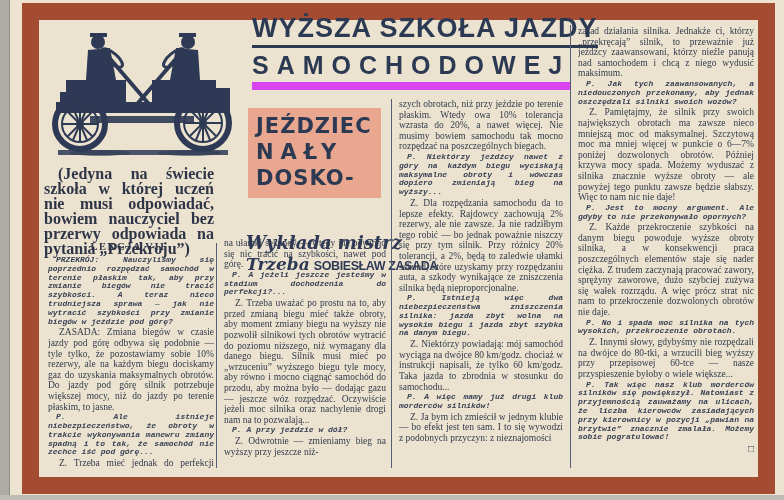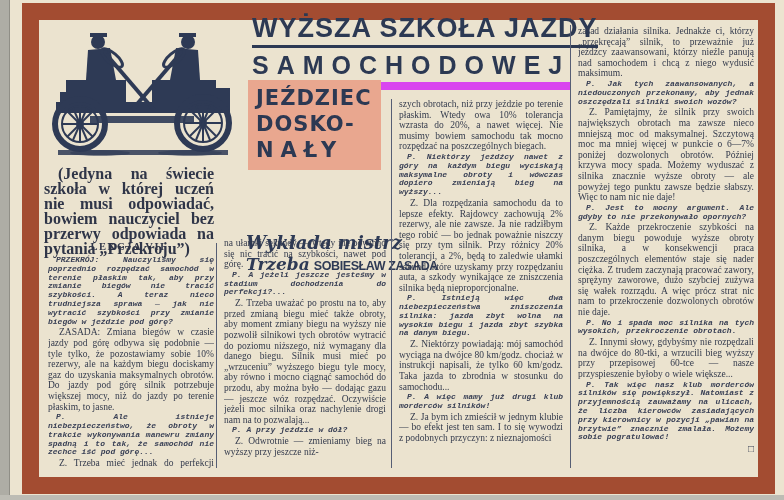--- a/index.html
+++ b/index.html
@@ -9,21 +9,21 @@
   .edge-bottom{position:absolute;left:0;top:495px;width:784px;height:5px;background:#bdbcb4;}
   .paper{position:absolute;left:10px;top:0;width:774px;height:496px;background:#ece4d0;}
   .frame{position:absolute;left:22px;top:3px;width:753px;height:491px;border:17px solid #a34c31;box-sizing:border-box;background:#ebe3cf;}
 
   .illustration{position:absolute;left:40px;top:22px;width:206px;height:146px;}
 
   .title{position:absolute;left:252px;top:13px;width:312px;color:#2c3953;}
   .title-l1{font-family:"Liberation Sans",sans-serif;font-weight:bold;font-size:27px;letter-spacing:1px;white-space:nowrap;display:inline-block;border-bottom:3px solid #2c3953;padding-bottom:1px;}
   .title-l2{font-family:"Liberation Sans",sans-serif;font-weight:bold;font-size:25px;letter-spacing:8px;white-space:nowrap;display:inline-block;border-bottom:8px solid #d946ef;padding-bottom:2px;margin-top:3px;}
 
-  .pinkbox{position:absolute;left:248px;top:80px;width:133px;height:90px;background:#e9a78f;box-sizing:border-box;padding:5px 0 0 8px;color:#2c3953;}
+  .pinkbox{position:absolute;left:248px;top:108px;width:133px;height:90px;background:#e9a78f;box-sizing:border-box;padding:5px 0 0 8px;color:#2c3953;}
   .pb-line{font-family:"DejaVu Sans",sans-serif;font-weight:bold;font-size:21px;line-height:26px;letter-spacing:1px;white-space:nowrap;}
   .pb-line.spread{letter-spacing:7px;}
 
   .byline{position:absolute;left:246px;top:184px;width:142px;color:#2e3a55;white-space:nowrap;}
   .byline-script{font-family:"DejaVu Serif",serif;font-style:italic;font-weight:bold;font-size:18px;line-height:22px;margin-top:48px;}
   .byline-script2{font-family:"DejaVu Serif",serif;font-style:italic;font-weight:bold;font-size:17px;}
   .byline-author{font-family:"Liberation Sans",sans-serif;font-weight:bold;font-size:12.5px;letter-spacing:-0.4px;}
 
   .intro{position:absolute;left:44px;top:166px;width:170px;font-weight:bold;font-size:16px;line-height:15px;text-align:justify;text-indent:14px;color:#2f3548;}
   .lesson{position:absolute;left:44px;top:241px;width:168px;text-align:center;font-weight:bold;font-size:10.5px;letter-spacing:1.5px;color:#2f3548;}
@@ -108,22 +108,22 @@
     </g>
   </svg>
 
   <div class="title">
     <span class="title-l1">WYŻSZA SZKOŁA JAZDY</span><br>
     <span class="title-l2">SAMOCHODOWEJ</span>
   </div>
 
   <div class="pinkbox">
     <div class="pb-line">JEŹDZIEC</div>
+    <div class="pb-line spread">NAŁY</div>
     <div class="pb-line">DOSKO-</div>
-    <div class="pb-line spread">NAŁY</div>
   </div>
 
   <div class="byline">
     <div class="byline-script">Wykłada mistrz</div>
     <div>
       <span class="byline-script2">Trzeba</span>
       <span class="byline-author">SOBIESŁAW ZASADA</span>
     </div>
   </div>
 

